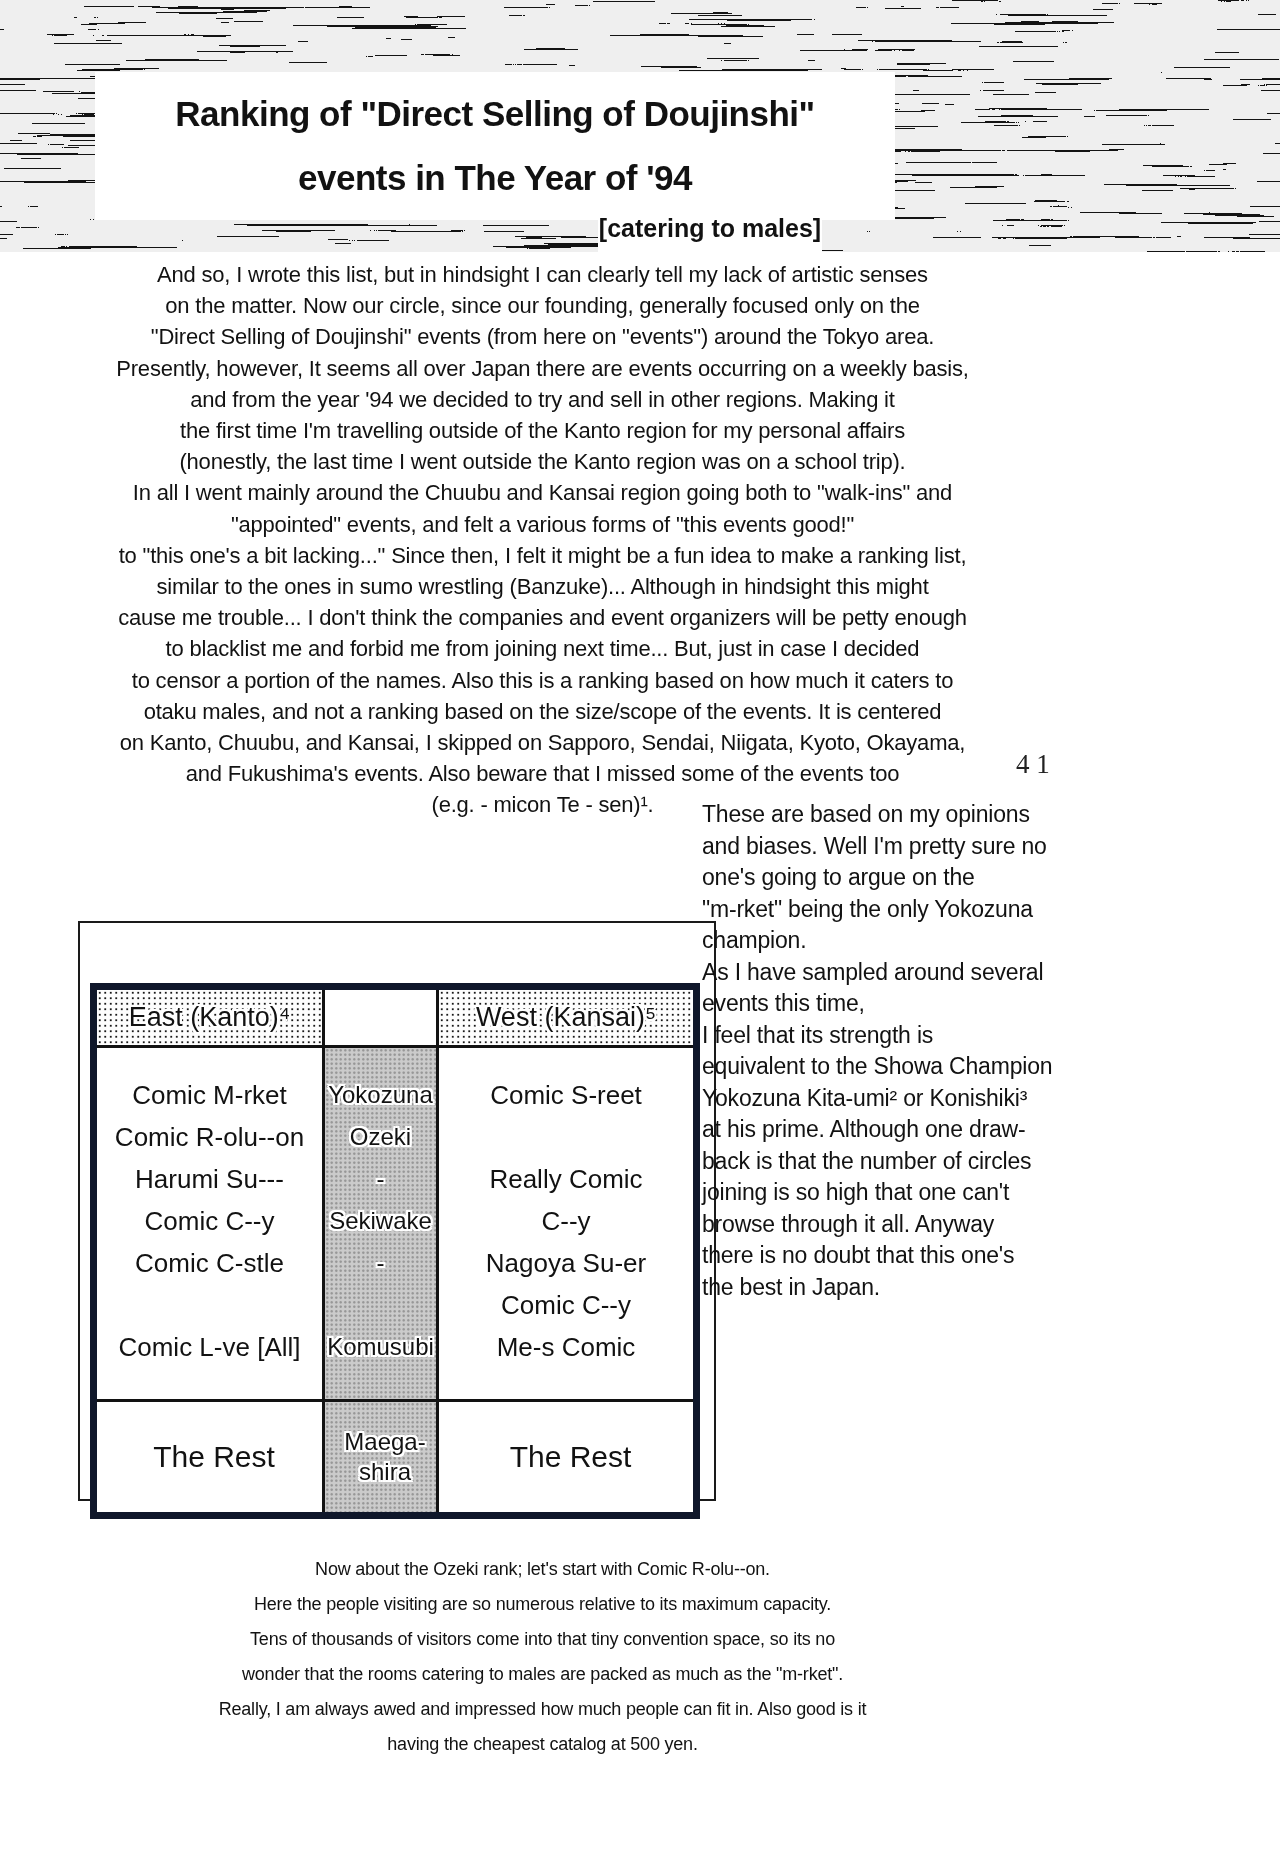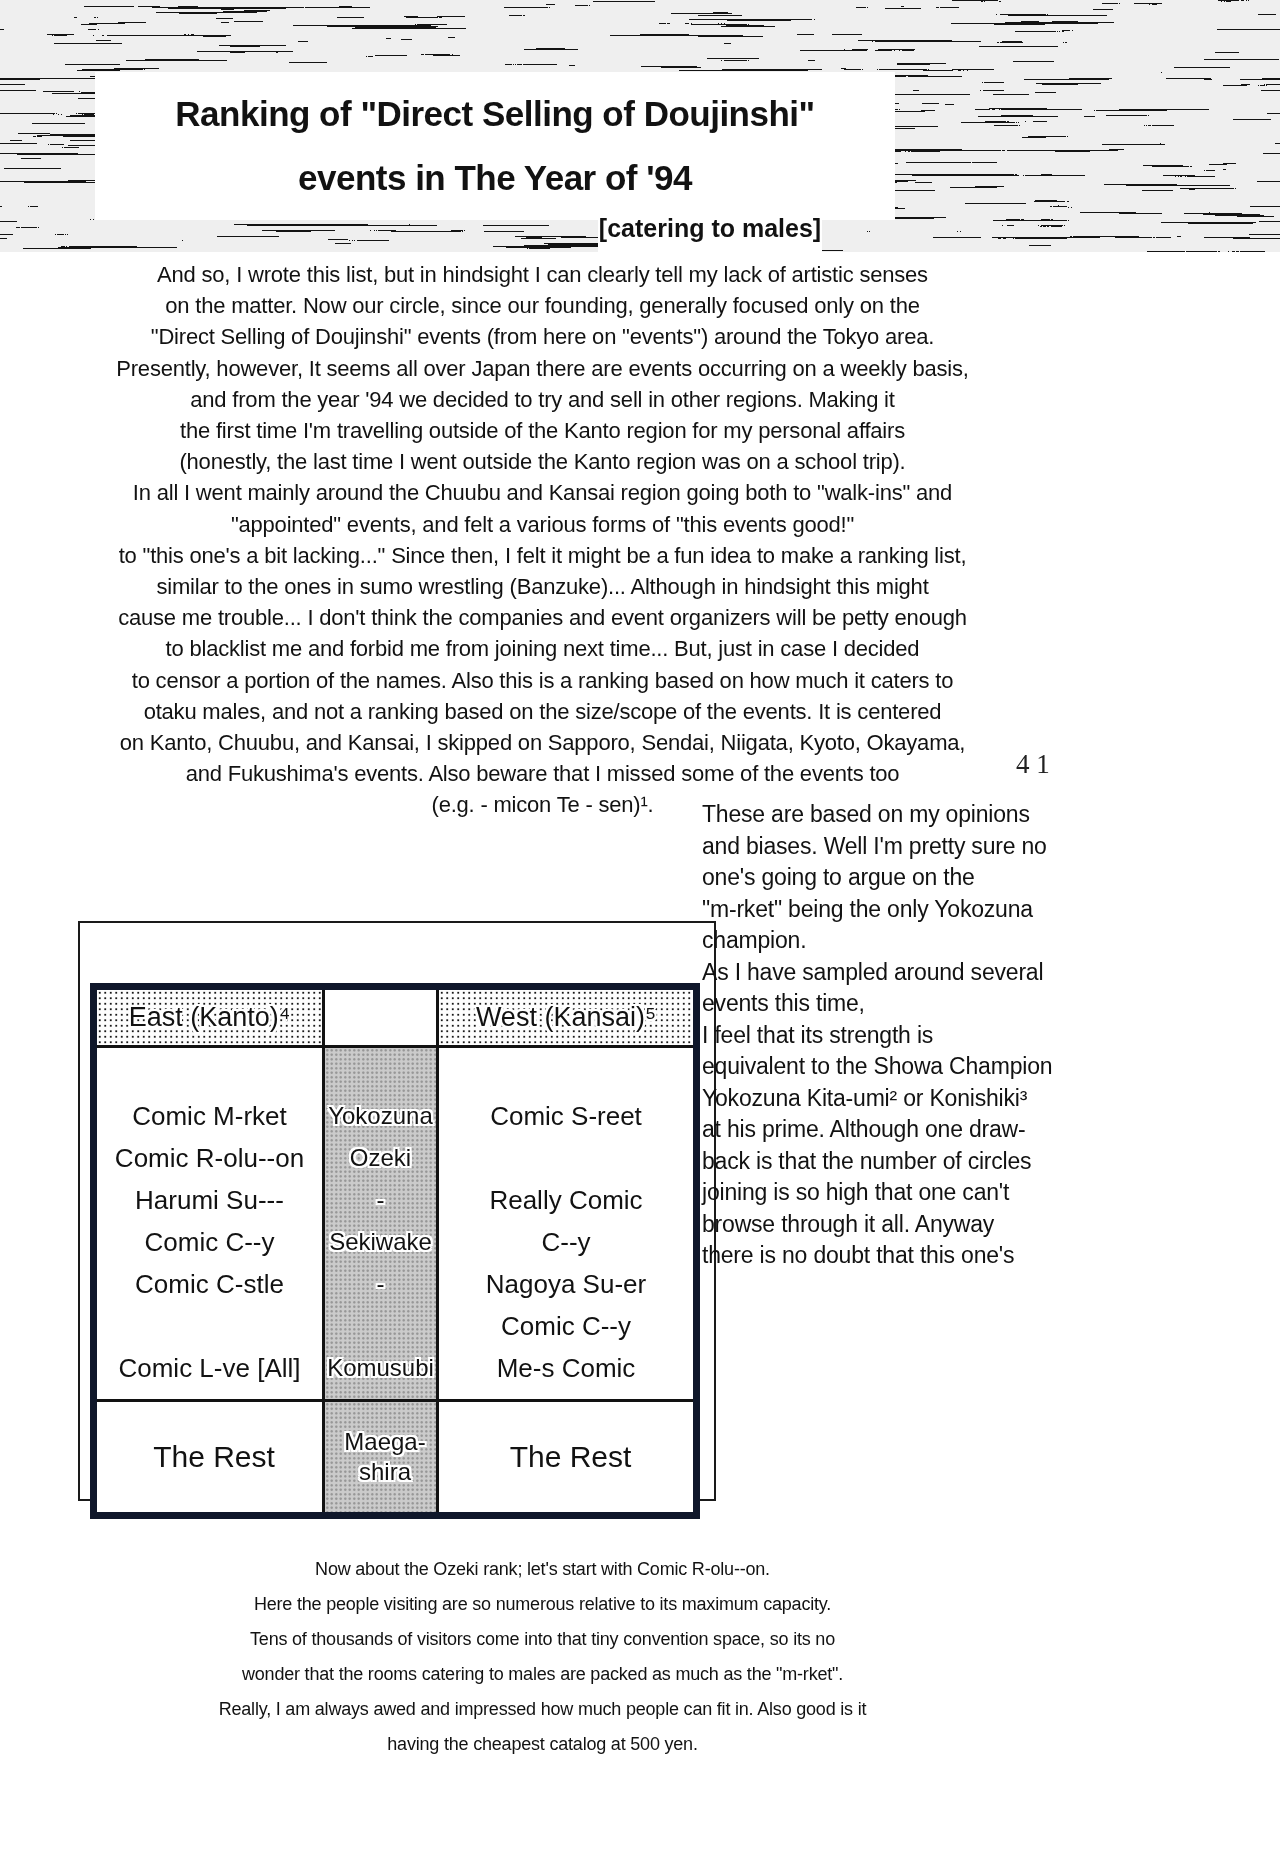--- a/index.html
+++ b/index.html
@@ -70,21 +70,21 @@
   .grayhalf {
     background-color:#cbcbcb;
     background-image:radial-gradient(#949494 1.1px, transparent 1.35px);
     background-size:4.5px 4.5px;
   }
   .halo {
     text-shadow: 2px 0 0 #fff,-2px 0 0 #fff,0 2px 0 #fff,0 -2px 0 #fff,
                  2px 2px 0 #fff,-2px 2px 0 #fff,2px -2px 0 #fff,-2px -2px 0 #fff;
   }
   .hcell { display:flex; align-items:center; justify-content:center; font-size:27px; }
-  .listcol { display:flex; flex-direction:column; align-items:center; padding-top:47px; font-size:26px; text-align:center; }
+  .listcol { display:flex; flex-direction:column; align-items:center; padding-top:26px; font-size:26px; text-align:center; }
   .listcol .ln { height:42px; display:flex; align-items:center; justify-content:center; white-space:nowrap; }
   .ranks { font-size:24px; }
   .restcell { display:flex; flex-direction:column; align-items:center; justify-content:center; font-size:30px; text-align:center;padding-left:9px; }
   .rest-ranks { font-size:24px; }
   .rest-ranks .ln { height:30px; display:flex; align-items:center; justify-content:center; }
 </style>
 </head>
 <body>
 
 <div class="page">
@@ -187,20 +187,21 @@
       <div class="ln">As I have sampled around several</div>
       <div class="ln">events this time,</div>
       <div class="ln">I feel that its strength is</div>
       <div class="ln">equivalent to the Showa Champion</div>
       <div class="ln">Yokozuna Kita-umi² or Konishiki³</div>
       <div class="ln">at his prime. Although one draw-</div>
       <div class="ln">back is that the number of circles</div>
       <div class="ln">joining is so high that one can't</div>
       <div class="ln">browse through it all. Anyway</div>
       <div class="ln">there is no doubt that this one's</div>
+      <div class="ln">the best in Japan.</div>
     </div>
 
   <div class="closing">
       <div class="ln">Now about the Ozeki rank; let's start with Comic R-olu--on.</div>
       <div class="ln">Here the people visiting are so numerous relative to its maximum capacity.</div>
       <div class="ln">Tens of thousands of visitors come into that tiny convention space, so its no</div>
       <div class="ln">wonder that the rooms catering to males are packed as much as the "m-rket".</div>
       <div class="ln">Really, I am always awed and impressed how much people can fit in. Also good is it</div>
       <div class="ln">having the cheapest catalog at 500 yen.</div>
     </div>

